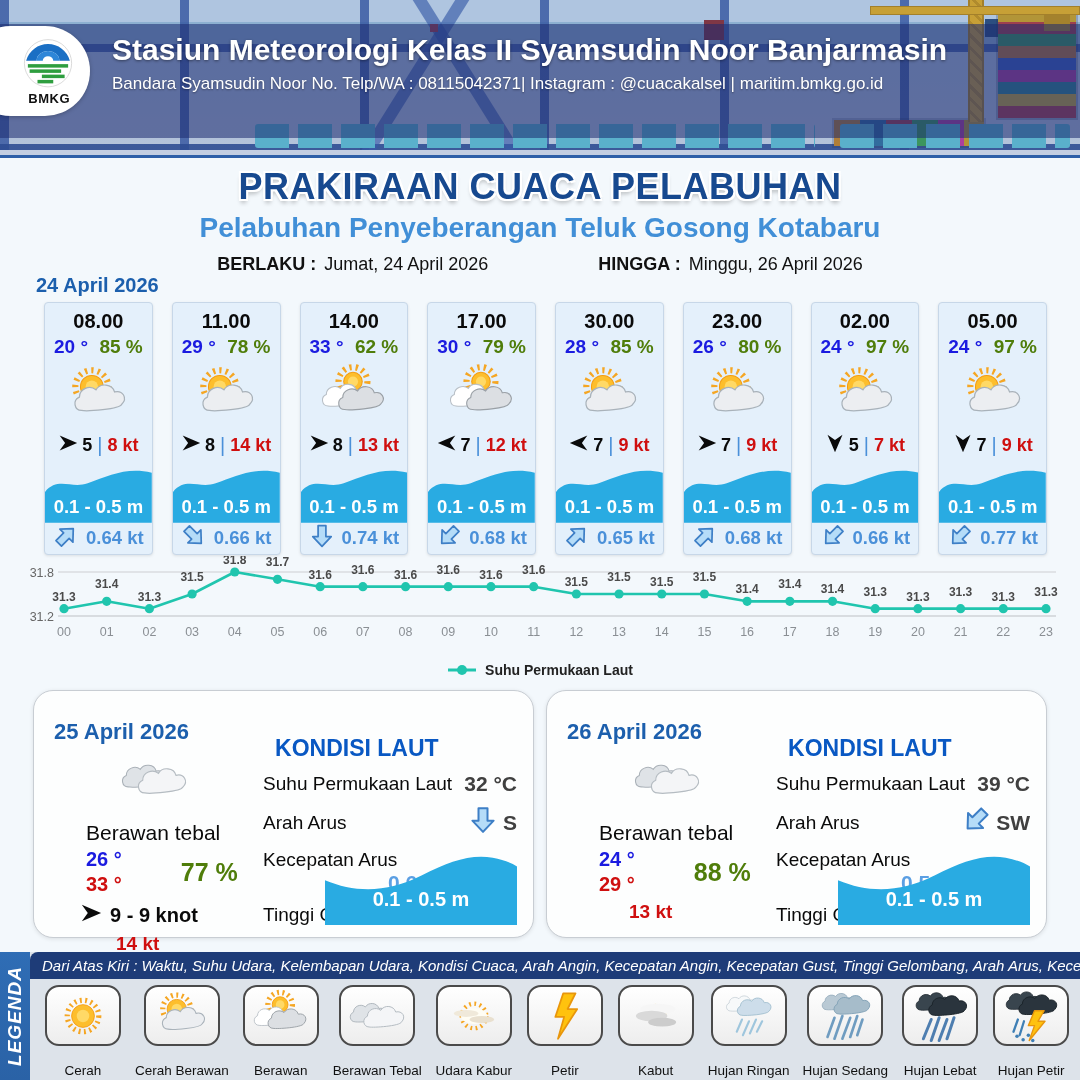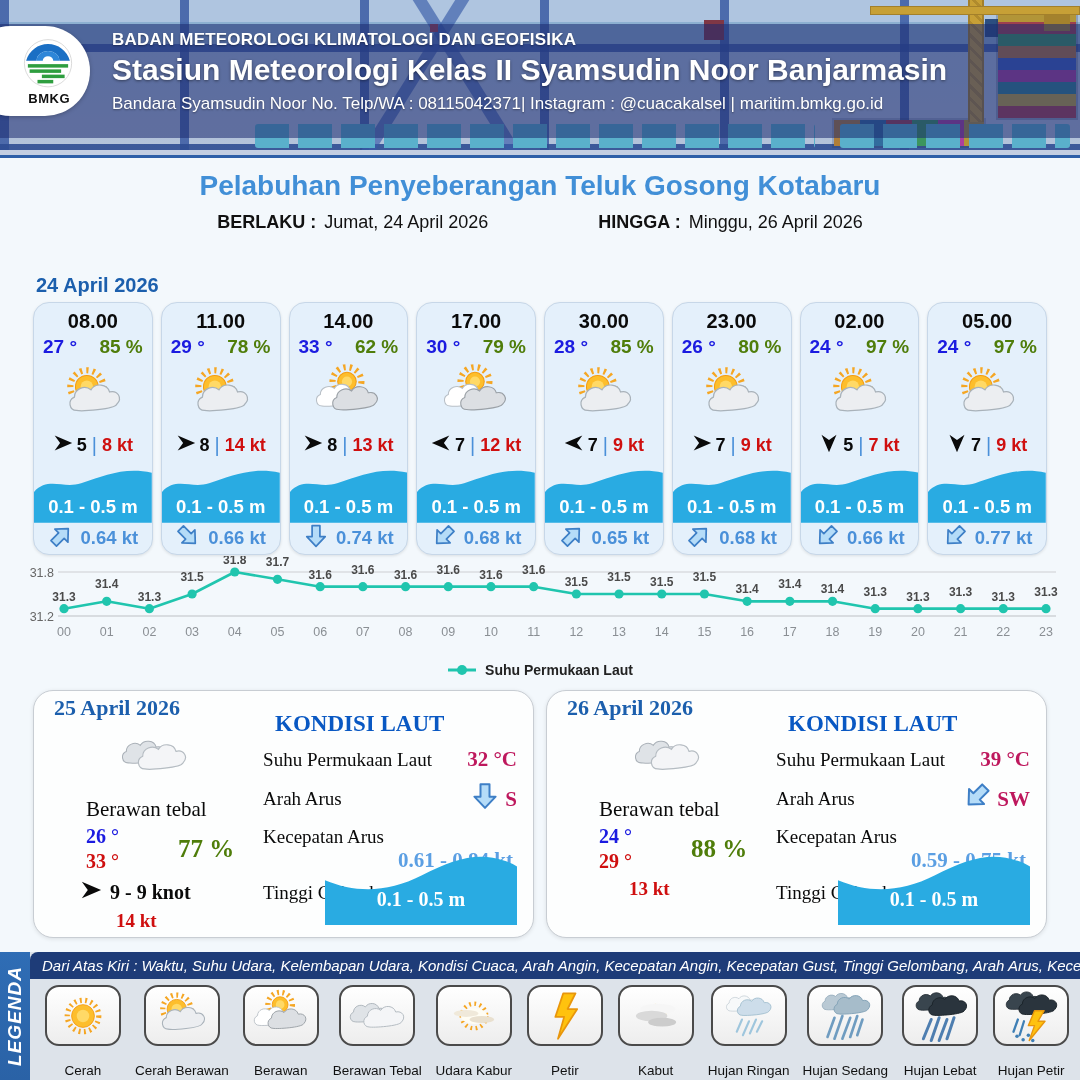--- a/index.html
+++ b/index.html
@@ -51,56 +51,56 @@
      text-shadow:-2px -2px 0 #fff,2px -2px 0 #fff,-2px 2px 0 #fff,2px 2px 0 #fff,0 4px 4px rgba(0,0,0,.25);}
   .t-sub{font-size:28px;font-weight:800;color:#418fd7;margin-top:4px;}
   .t-valid{margin-top:10px;font-size:18px;color:#111;display:flex;justify-content:center;gap:110px;}
   .t-valid b{font-weight:800;}
   .t-valid span.v{font-weight:400;margin-left:8px;}
 
   .day-label{position:absolute;top:274px;left:36px;font-size:20px;font-weight:700;color:#1c5fad;}
 
   
   .cards-row{position:absolute;top:302px;left:33px;width:1014px;height:253px;display:flex;gap:8px;}
-  .fcard{flex:1;background:#e4f0fb;border:1.5px solid #c7d7e8;border-radius:16px;overflow:hidden;
-     display:flex;flex-direction:column;box-shadow:0 1px 3px rgba(0,0,0,.10);}
+  .fcard{flex:1;background:#e4f0fb;border:1.5px solid #c7d7e8;border-radius:4px;overflow:hidden;
+     display:flex;flex-direction:column;box-shadow:0 1px 3px rgba(0,0,0,.10);margin-left:11px;}
   .f-time{font-size:20px;font-weight:700;color:#0a0a0a;text-align:center;margin-top:7px;}
   .f-th{display:flex;justify-content:space-between;padding:0 9px;font-size:19px;font-weight:700;margin-top:3px;}
   .f-temp{color:#1b1be0;} .f-hum{color:#4f7d0a;}
   .f-icon{height:76px;display:flex;align-items:center;justify-content:center;}
   .f-wind{display:flex;align-items:center;justify-content:center;gap:4px;font-size:18px;font-weight:700;height:30px;}
   .f-wnum{color:#0a0a0a;} .f-sep{color:#4a90d9;font-weight:400;font-size:20px;margin:0 1px;} .f-gust{color:#cf0f0f;}
   .f-wave{position:relative;height:62px;margin-top:3px;}
   .f-wave svg{position:absolute;inset:0;width:100%;height:100%;}
   .f-wave span{position:absolute;bottom:5px;left:0;width:100%;text-align:center;color:#fff;font-weight:700;font-size:18.5px;}
   .f-cur{flex:1;display:flex;align-items:center;justify-content:center;gap:7px;font-size:18.5px;font-weight:700;color:#4a90d9;}
 
   
   .chart-wrap{position:absolute;top:556px;left:20px;width:1040px;height:100px;}
   .chart-legend{position:absolute;top:662px;left:0;width:1080px;display:flex;justify-content:center;
      align-items:center;gap:8px;font-size:14px;color:#222;font-weight:700;}
 
   
   .day-cards{position:absolute;top:690px;left:33px;width:1014px;height:248px;display:flex;gap:12px;}
-  .dcard{flex:1;background:#fdfefe;border:1.5px solid #c8cdd3;border-radius:20px;padding:4px 16px 10px 20px;
-     display:flex;box-shadow:0 1px 4px rgba(0,0,0,.10);font-family:Liberation Serif, serif;}
+  .dcard{flex:1;background:#fdfefe;border:1.5px solid #c8cdd3;border-radius:20px;padding:28px 16px 10px 20px;
+     display:flex;box-shadow:0 1px 4px rgba(0,0,0,.10);}
   .d-left{width:43%;display:flex;flex-direction:column;}
   .d-date{color:#1c5fad;font-size:22px;font-weight:700;}
   .d-icon{height:66px;display:flex;justify-content:center;margin-top:2px;}
   .d-cond{font-size:21px;color:#0a0a0a;margin-top:8px;padding-left:32px;}
   .d-temps{display:flex;align-items:center;gap:16px;padding-left:32px;margin-top:2px;}
   .d-tcol{display:flex;flex-direction:column;font-size:20px;font-weight:700;line-height:1.25;}
   .d-tmin{color:#1b1be0;} .d-tmax{color:#cf0f0f;}
   .d-hum{color:#4f7d0a;font-size:25px;font-weight:700;margin-left:43px;}
   .d-wind{padding-left:26px;margin-top:5px;font-size:20px;font-weight:700;color:#0a0a0a;display:flex;align-items:center;gap:8px;}
   .d-gust{padding-left:62px;color:#cf0f0f;font-size:19px;font-weight:700;margin-top:4px;}
   .d-right{flex:1;position:relative;padding-left:8px;}
   .d-sea-h{color:#0958c3;font-size:23px;font-weight:800;margin:16px 0 10px 14px;}
   .sea-row{display:flex;justify-content:space-between;align-items:center;font-size:19px;color:#0a0a0a;margin:9px 0 0 2px;}
-  .sea-val{color:#be185d;font-weight:700;font-size:21px;display:flex;align-items:center;gap:5px;}
+  .sea-val{color:#404040;font-weight:700;font-size:21px;display:flex;align-items:center;gap:5px;}
   .sea-kt{text-align:right;color:#5b9fe3;font-weight:700;font-size:21px;padding-right:4px;}
   .wave-badge{position:absolute;right:0;bottom:2px;width:192px;height:76px;}
   .wave-badge svg{position:absolute;inset:0;width:100%;height:100%;}
   .wave-badge span{position:absolute;bottom:14px;left:0;width:100%;text-align:center;color:#fff;font-weight:700;font-size:20px;}
 
   
   .legend-sec{position:absolute;top:952px;left:0;width:1080px;height:128px;background:#dde3ea;}
   .legend-side{position:absolute;left:0;top:0;bottom:0;width:30px;background:linear-gradient(#2f6db5,#2a62a6);
      display:flex;align-items:center;justify-content:center;}
   .legend-side span{writing-mode:vertical-rl;transform:rotate(180deg);color:#fff;font-weight:700;
@@ -146,41 +146,41 @@
           <rect x="9" y="31" width="46" height="4"></rect>
           <rect x="11" y="37" width="36" height="4"></rect>
           <rect x="25" y="43" width="26" height="4"></rect>
           <rect x="20" y="49" width="18" height="4"></rect>
         </g>
       </svg>
       <div class="bmkg-txt">BMKG</div>
     </div>
 
     <div class="header-text">
-      <div class="h-agency">BADAN METEOROLOGI KLIMATOLOGI DAN GEOFISIKA</div>
       <div class="h-station">Stasiun Meteorologi Kelas II Syamsudin Noor Banjarmasin</div>
       <div class="h-contact">Bandara Syamsudin Noor No. Telp/WA : 08115042371| Instagram : @cuacakalsel | maritim.bmkg.go.id</div>
     </div>
   </header>
 
   <section class="titleblock">
+    <div class="t-main">PRAKIRAAN CUACA PELABUHAN</div>
     <div class="t-sub">Pelabuhan Penyeberangan Teluk Gosong Kotabaru</div>
     <div class="t-valid">
       <div><b>BERLAKU :</b><span class="v">Jumat, 24 April 2026</span></div>
       <div><b>HINGGA :</b><span class="v">Minggu, 26 April 2026</span></div>
     </div>
   </section>
 
   <div class="day-label">24 April 2026</div>
 
   <div class="cards-row" id="cards-row">
       <div class="fcard">
         <div class="f-time">08.00</div>
     <div class="f-th">
-      <span class="f-temp">27 °</span>
+      <span class="f-temp">20 °</span>
       <span class="f-hum">85 %</span>
     </div>
     <div class="f-icon">
           <svg width="80" height="66" viewBox="0 0 64 64" preserveAspectRatio="xMidYMid meet">
             <g transform="translate(26,24)">
               <circle r="16" fill="none" stroke="#F5A623" stroke-width="6" stroke-dasharray="2.2 4"></circle>
               <circle r="11" fill="#FDBE2C" stroke="#F39C12" stroke-width="1"></circle>
               <circle r="6.050000000000001" fill="#FFD966"></circle>
             </g>
             <g transform="translate(35,38) scale(1)">

